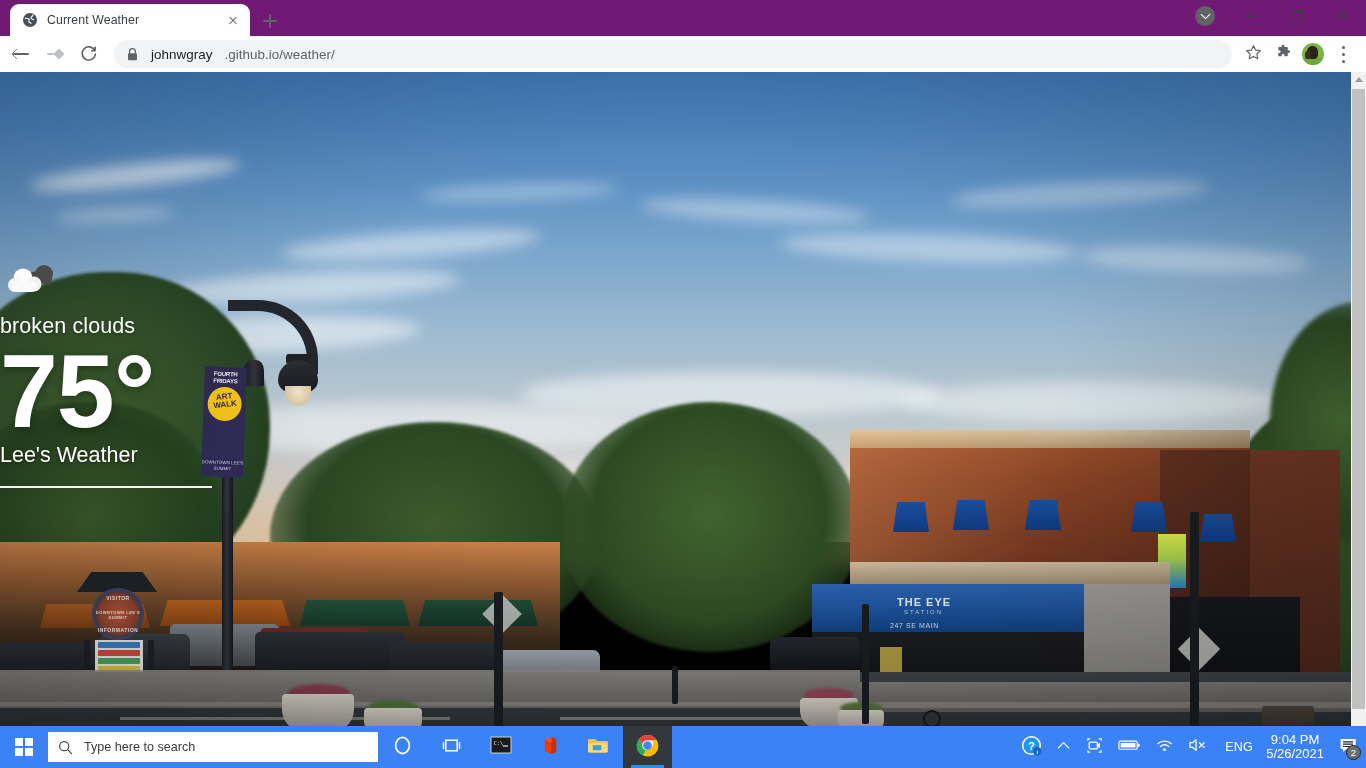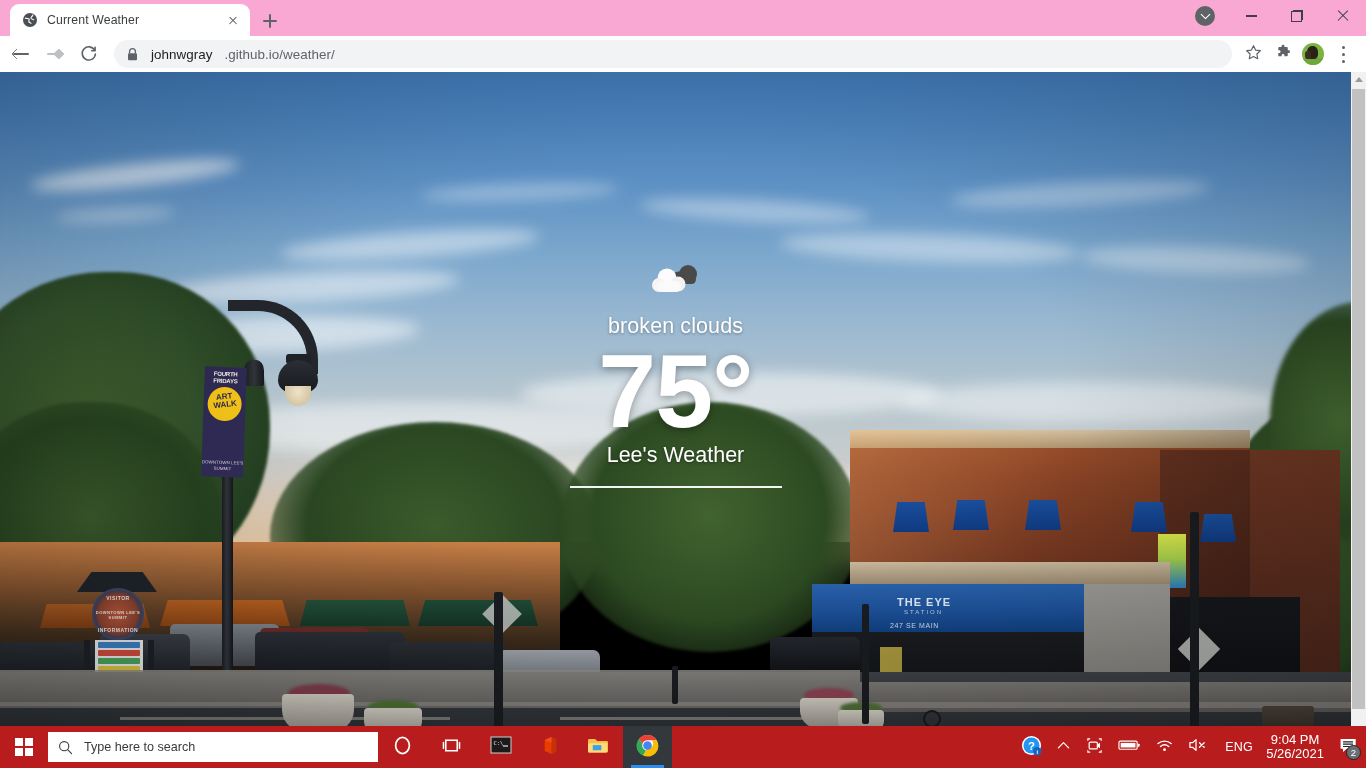--- a/index.html
+++ b/index.html
@@ -6,21 +6,21 @@
   html, body {
     width:1366px; height:768px; overflow:hidden;
     font-family:"Liberation Sans", sans-serif;
     background:#dee1e6;
   }
 
   
   .browser { position:absolute; left:0; top:0; width:1366px; height:726px; background:#dee1e6; }
 
   
-  .tabstrip { position:relative; height:36px; background:#f9a8d4; }
+  .tabstrip { position:relative; height:36px; background:#701a75; }
   .tab {
     position:absolute; left:10px; top:4px; width:240px; height:32px;
     background:#fff; border-radius:9px 9px 0 0;
     display:flex; align-items:center; padding:0 8px 0 12px;
   }
   .tab-favicon { width:16px; height:16px; flex:0 0 16px; margin-right:9px; }
   .tab-title {
     flex:1; font-size:12.3px; color:#3c4043; white-space:nowrap;
     overflow:hidden; text-overflow:ellipsis; letter-spacing:.1px;
   }
@@ -318,21 +318,21 @@
   .bike-rack { position:absolute; left:923px; top:638px; width:18px; height:18px;
                border:2.5px solid #15181c; border-radius:50%; }
   .trash { position:absolute; left:1262px; top:634px; width:52px; height:32px;
            background:linear-gradient(180deg,#4c433a,#2e2820); border-radius:3px; }
   .photo-vignette { position:absolute; inset:0;
     background:radial-gradient(ellipse at 50% 45%, rgba(0,0,0,0) 40%, rgba(0,0,0,.22) 100%); }
 
   
   .weather {
     position:absolute; left:0; top:0; width:1351px; height:654px;
-    display:flex; flex-direction:column; align-items:center; z-index:20;
+    display:flex; flex-direction:column; z-index:20;
     pointer-events:none;
   }
   .w-icon { margin-top:186px; width:64px; height:44px; position:relative; }
   .w-desc {
     margin-top:12px; font-size:21.5px; color:#fff; font-weight:400;
     text-shadow:0 1px 3px rgba(0,0,0,.35); letter-spacing:.1px;
   }
   .w-temp {
     margin-top:-4px; font-size:104px; line-height:112px; font-weight:bold; color:#fff;
     text-shadow:0 2px 8px rgba(0,0,0,.35); letter-spacing:-1px;
@@ -341,21 +341,21 @@
     margin-top:-4px; font-size:21.5px; color:#fff; font-weight:400;
     text-shadow:0 1px 3px rgba(0,0,0,.4);
   }
   .w-divider { margin-top:18px; width:212px; height:2px; background:#fff; opacity:.95; }
   .w-stats { margin-top:12px; display:flex; gap:34px; }
   .w-stat { text-align:center; color:#fff; text-shadow:0 1px 4px rgba(0,0,0,.45); }
   .w-stat .val { font-size:28px; font-weight:bold; line-height:32px; }
   .w-stat .lbl { font-size:19.5px; font-weight:bold; line-height:24px; }
 
   
-  .taskbar { position:absolute; left:0; top:726px; width:1366px; height:42px; background:#b91c1c; display:flex; align-items:center; }
+  .taskbar { position:absolute; left:0; top:726px; width:1366px; height:42px; background:#3b82f6; display:flex; align-items:center; }
   .start { width:48px; height:42px; display:flex; align-items:center; justify-content:center; }
   .win-logo { width:18px; height:18px; display:grid; grid-template-columns:1fr 1fr; grid-template-rows:1fr 1fr; gap:2px; }
   .win-logo i { background:#fff; display:block; }
   .tb-search {
     width:330px; height:30px; background:#fff; display:flex; align-items:center; padding:0 10px;
   }
   .tb-search .mag { width:15px; height:15px; margin-right:11px; flex:0 0 15px; }
   .tb-search .ph { font-size:12.6px; color:#3b3b3b; }
   .tb-app { width:49px; height:42px; display:flex; align-items:center; justify-content:center; position:relative; }
   .tb-app.active { background:#33383c; }

